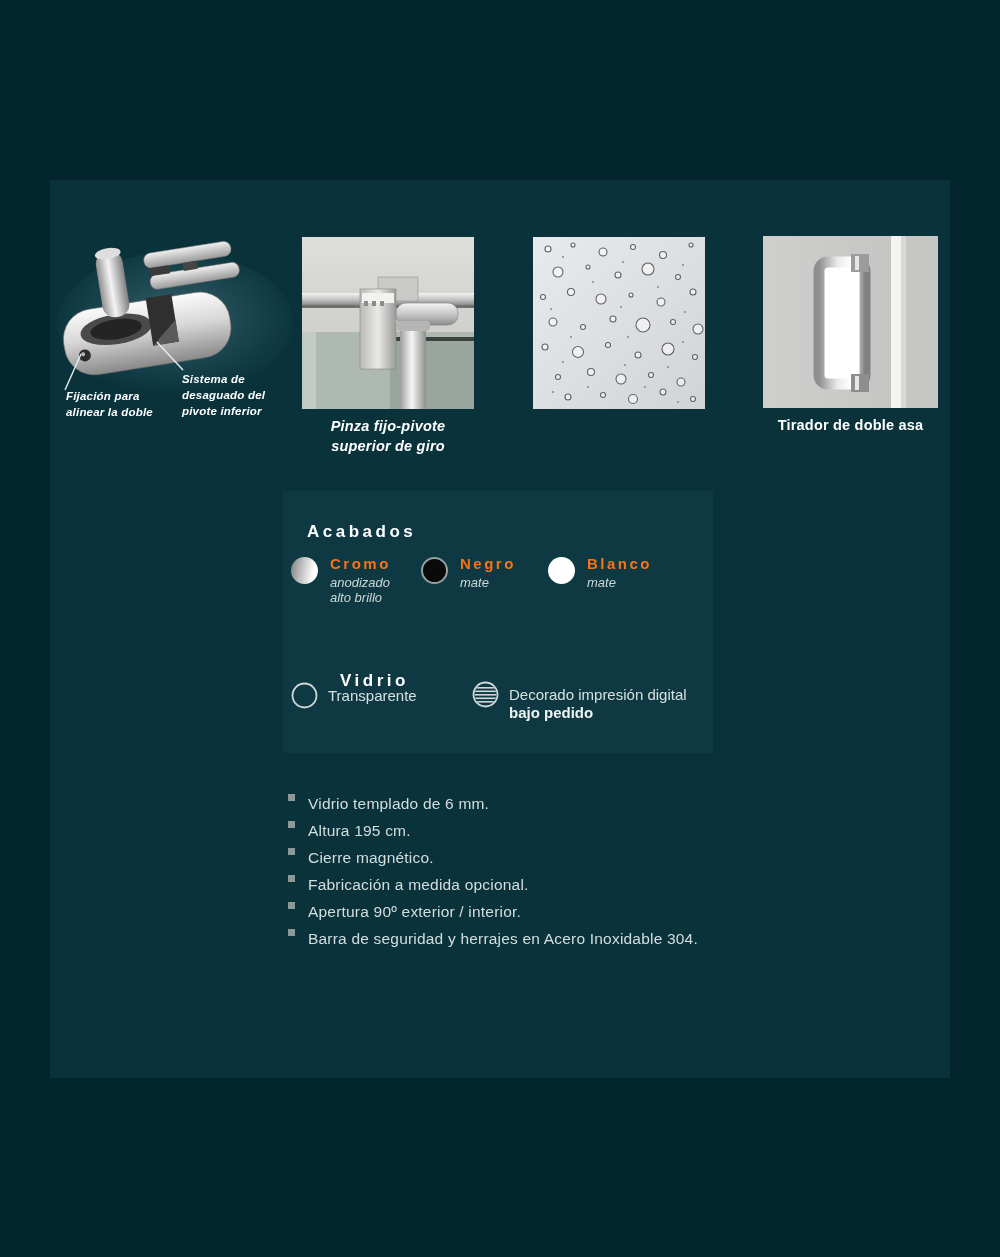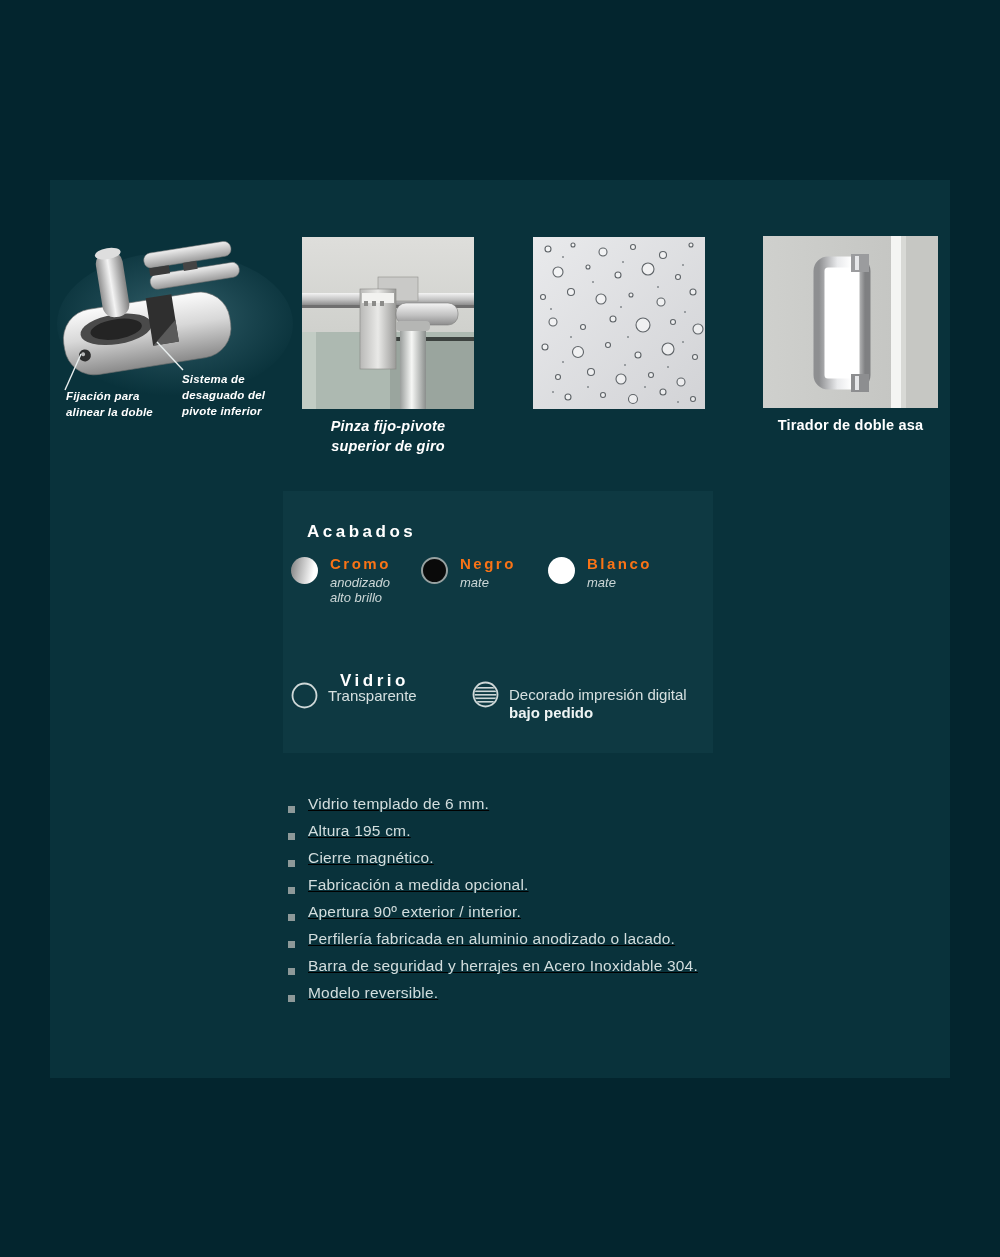--- a/index.html
+++ b/index.html
@@ -50,21 +50,21 @@
   
   .glass-item { position:absolute; display:flex; gap:10px; align-items:flex-start; }
   .glass-label { color:#d6e0e0; font-size:15px; line-height:18px; margin-top:5px; }
   .glass-label-bold { color:#eef4f4; font-size:15px; font-weight:bold; line-height:18px; }
 
   
   .features {
     position:absolute; left:288px; top:794px;
     display:flex; flex-direction:column; gap:8px;
   }
-  .feature-row { display:flex; align-items:flex-end; gap:13px;text-decoration:underline; }
+  .feature-row { display:flex; align-items:flex-start; gap:13px; }
   .bullet { width:7px; height:7px; background:#8d9999; flex:0 0 auto; }
   .feature-text { color:#d3dede; font-size:15.5px; line-height:19px; letter-spacing:.2px; }
 </style>
 </head>
 <body>
 
 <div class="canvas">
   <div class="panel"></div>
   <div class="band"></div>
 
@@ -339,24 +339,16 @@
     <div class="feature-row">
       <span class="bullet"></span>
       <span class="feature-text">Fabricación a medida opcional.</span>
     </div>
     <div class="feature-row">
       <span class="bullet"></span>
       <span class="feature-text">Apertura 90º exterior / interior.</span>
     </div>
     <div class="feature-row">
       <span class="bullet"></span>
-      <span class="feature-text">Perfilería fabricada en aluminio anodizado o lacado.</span>
-    </div>
-    <div class="feature-row">
-      <span class="bullet"></span>
       <span class="feature-text">Barra de seguridad y herrajes en Acero Inoxidable 304.</span>
     </div>
-    <div class="feature-row">
-      <span class="bullet"></span>
-      <span class="feature-text">Modelo reversible.</span>
-    </div>
   </div>
 </div>
 
 </body></html>

